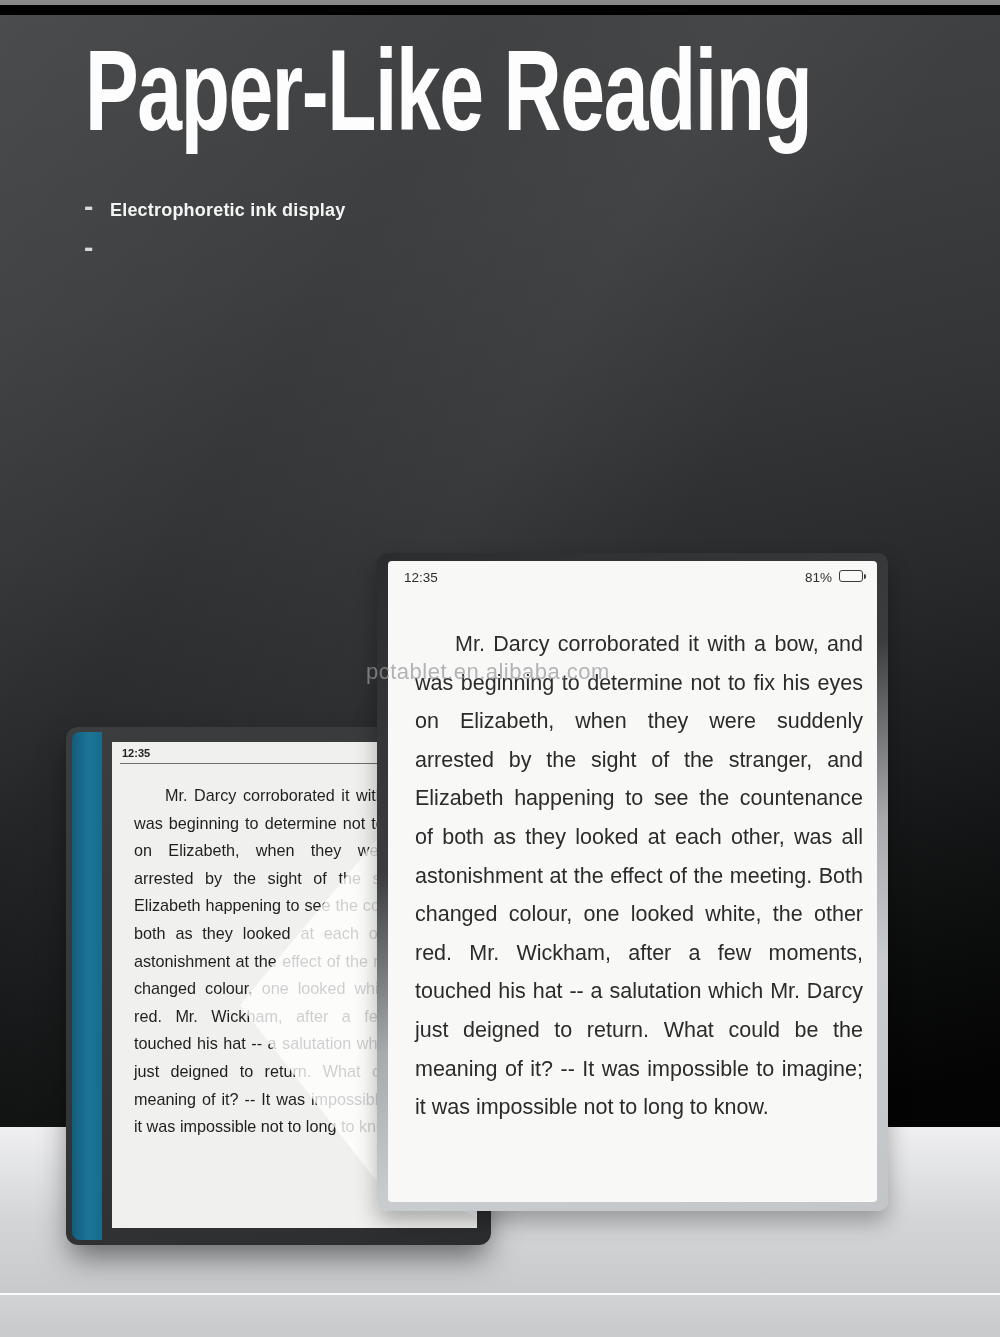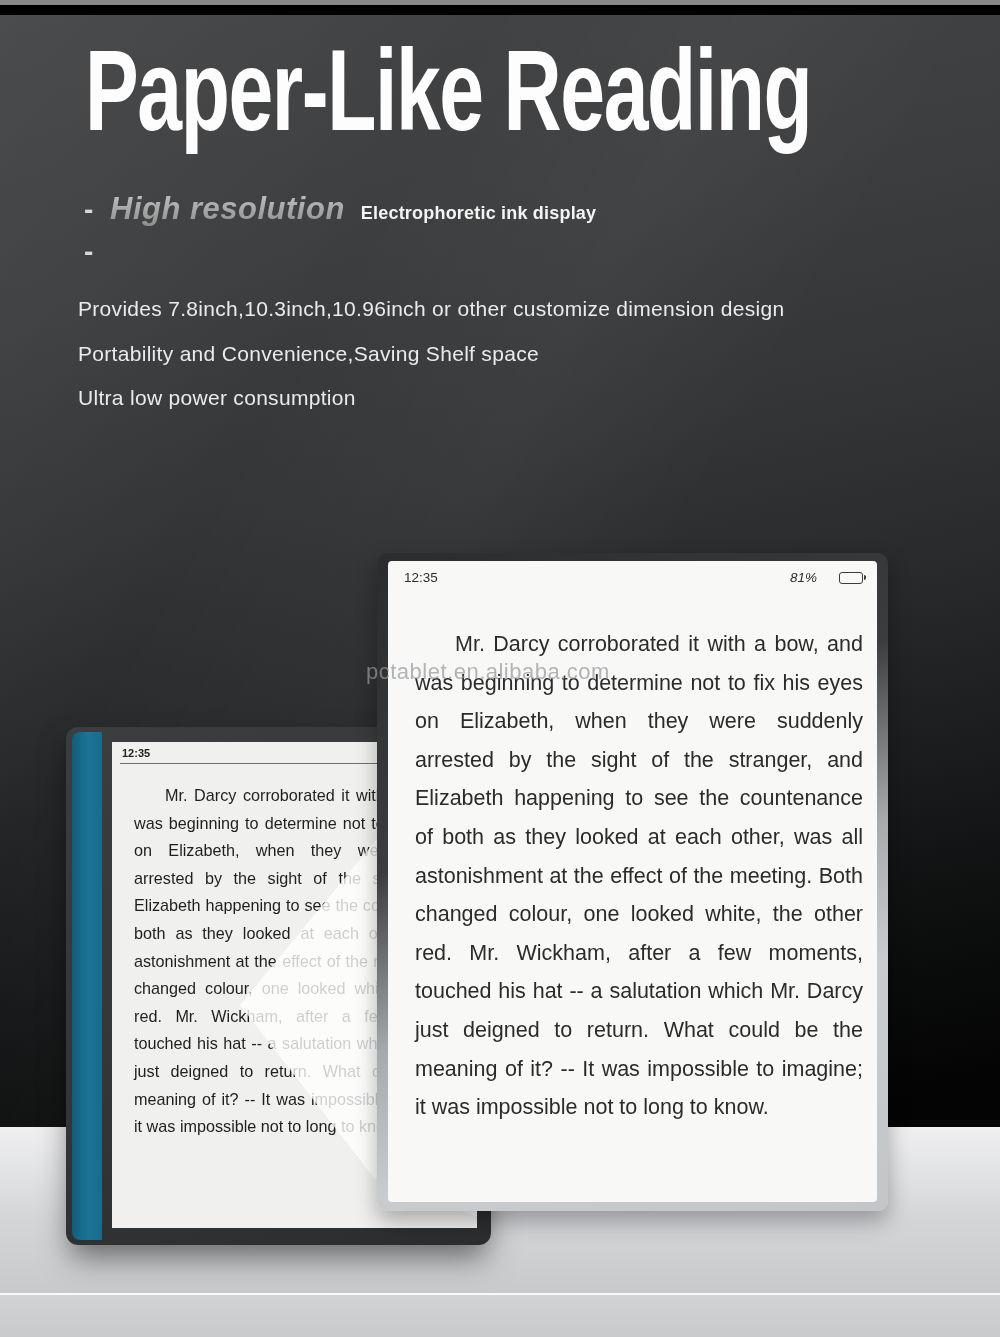--- a/index.html
+++ b/index.html
@@ -92,21 +92,21 @@
   }
   .screen-right{
     position:absolute;left:11px;top:8px;width:489px;height:641px;
     background:#f8f8f7;border-radius:4px;overflow:hidden;
   }
   .status-row{
     position:absolute;left:16px;right:14px;top:9px;
     display:flex;justify-content:space-between;align-items:center;
   }
   .status-row .time{font-size:13.5px;color:#2e2e2e;}
-  .status-right{display:flex;align-items:center;gap:22px;font-style:italic;}
+  .status-right{display:flex;align-items:flex-start;gap:7px;}
   .status-right .pct{font-size:13.5px;color:#2e2e2e;}
   .battery{
     width:24px;height:12px;border:1.5px solid #3c3c3c;border-radius:3px;
     padding:1px;box-sizing:border-box;position:relative;
   }
   .battery .fill{height:100%;width:81%;background:#2a2a2a;border-radius:1px;}
   .battery .nub{
     position:absolute;right:-4px;top:2.5px;width:2.5px;height:5px;
     background:#3c3c3c;border-radius:0 2px 2px 0;
   }
@@ -131,33 +131,27 @@
   <div class="bg-glint"></div>
   <div class="bg-topbar"></div>
   <div class="floor"></div>
   <div class="floor-band"></div>
 
   <div class="title">Paper-Like Reading</div>
 
   <div class="bullets">
     <div class="bullet-row">
       <span class="bullet-dash">-</span>
-      <span class="bullet-em">High resolution</span>
       <span class="bullet-rest">Electrophoretic ink display</span>
     </div>
     <div class="bullet-row">
       <span class="bullet-dash">-</span>
     </div>
   </div>
 
-  <div class="features">
-    <div class="feature-line">Provides 7.8inch,10.3inch,10.96inch or other customize dimension design</div>
-    <div class="feature-line">Portability and Convenience,Saving Shelf space</div>
-    <div class="feature-line">Ultra low power consumption</div>
-  </div>
 
   <div class="device-left">
     <div class="spine"></div>
     <div class="screen-left">
       <div class="status-time">12:35</div>
       <div class="status-rule"></div>
       <div class="book-text-left">Mr. Darcy corroborated it with a bow, and was beginning to determine not to fix his eyes on Elizabeth, when they were suddenly arrested by the sight of the stranger, and Elizabeth happening to see the countenance of both as they looked at each other, was all astonishment at the effect of the meeting. Both changed colour, one looked white, the other red. Mr. Wickham, after a few moments, touched his hat -- a salutation which Mr. Darcy just deigned to return. What could be the meaning of it? -- It was impossible to imagine; it was impossible not to long to know.</div>
       <div class="glare"></div>
     </div>
   </div>

